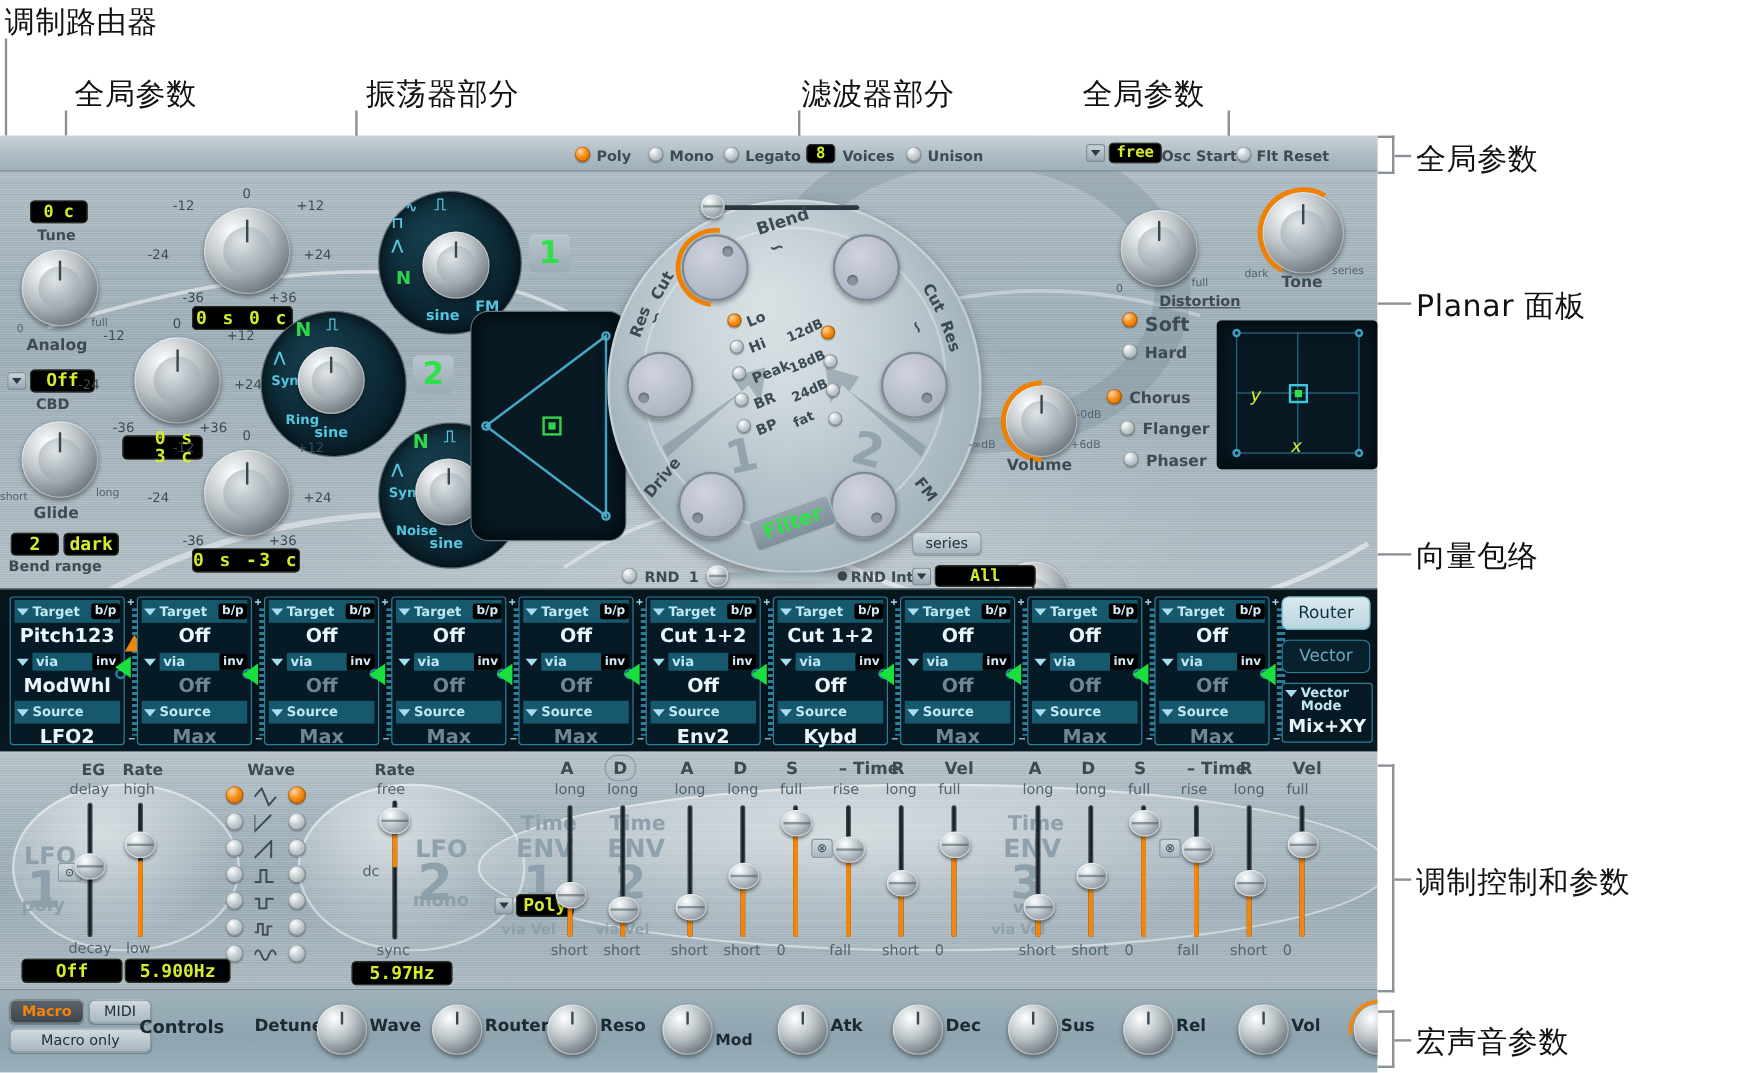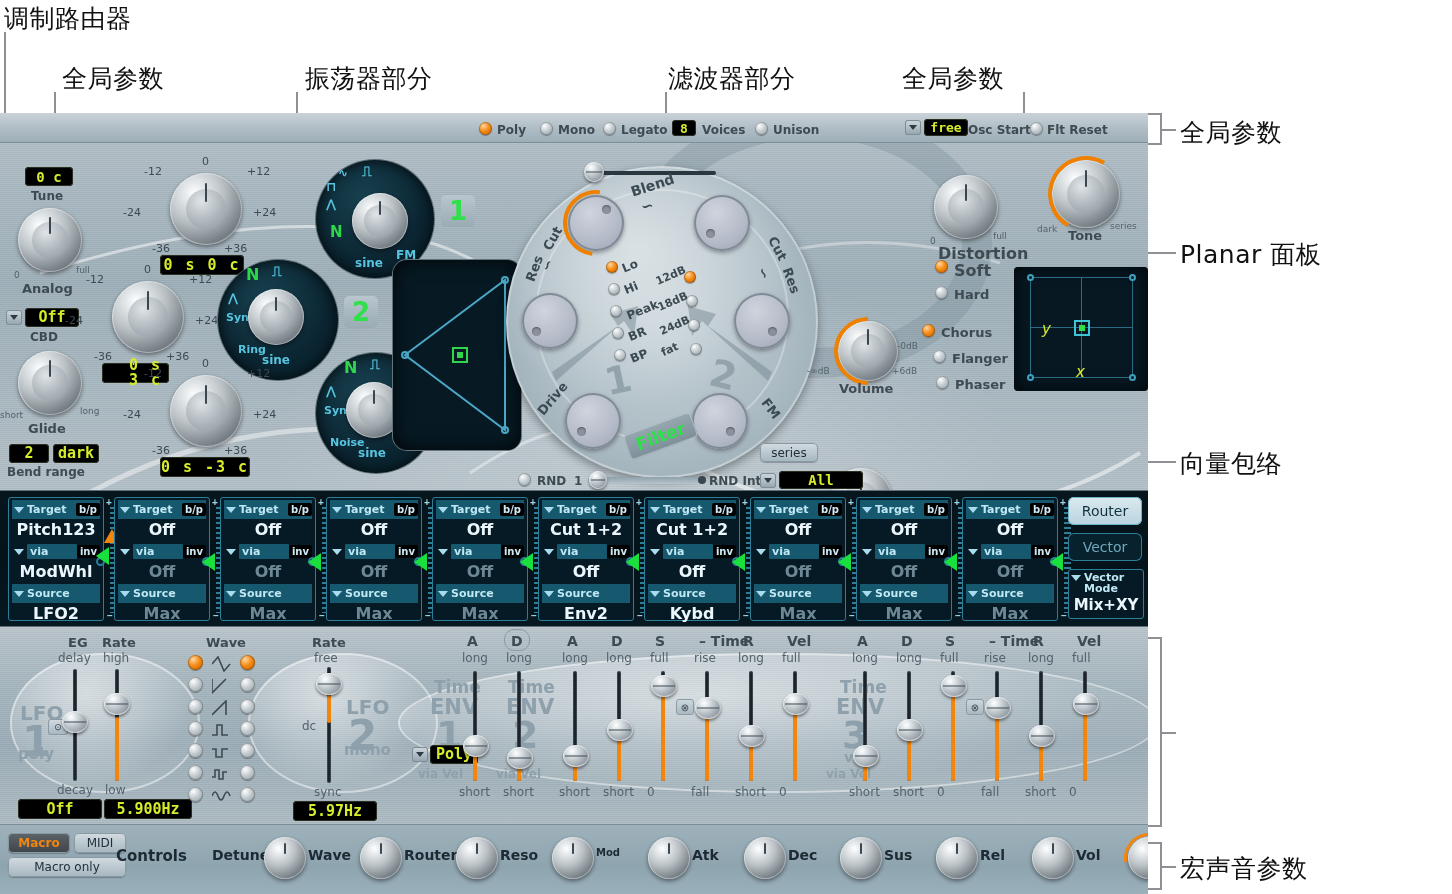--- a/index.html
+++ b/index.html
@@ -194,20 +194,21 @@
   <div class="cn" style="left:1180px; top:116px;">全局参数</div>
 
   <div class="leader h" style="left:1148px; top:252px; width:28px;"></div>
   <div class="cn" style="left:1180px; top:238px;">Planar 面板</div>
 
   <div class="leader h" style="left:1148px; top:461px; width:28px;"></div>
   <div class="cn" style="left:1180px; top:447px;">向量包络</div>
 
   <div class="bracket" style="left:1148px; top:637px; width:14px; height:190px;"></div>
   <div class="leader h" style="left:1162px; top:732px; width:14px;"></div>
+  <div class="cn" style="left:1180px; top:718px;">调制控制和参数</div>
 
   <div class="bracket" style="left:1148px; top:842px; width:14px; height:48px;"></div>
   <div class="leader h" style="left:1162px; top:866px; width:14px;"></div>
   <div class="cn" style="left:1180px; top:852px;">宏声音参数</div>
 
   <div id="synth">
 
     <div class="panel-top">
       <div class="scan"></div>
 
@@ -421,21 +422,21 @@
            border:4px solid #f08000;border-right-color:transparent;border-top-color:transparent;
            transform:rotate(45deg);"></div>
       <div class="lbl tiny lite" style="left:807px; top:253px;">-∞dB</div>
       <div class="lbl tiny lite" style="left:892px; top:253px;">+6dB</div>
       <div class="lbl tiny lite" style="left:897px; top:228px;">-0dB</div>
       <div class="lbl" style="left:839px; top:268px; font-size:13px;">Volume</div>
 
       <div class="knob inner" style="left:934px; top:62px; width:64px; height:64px;"></div>
       <div class="lbl tiny lite" style="left:930px; top:123px;">0</div>
       <div class="lbl tiny lite" style="left:993px; top:118px;">full</div>
-      <div class="lbl" style="left:938px; top:131px; font-size:16px;">Distortion</div>
+      <div class="lbl" style="left:966px; top:131px; font-size:12px;text-decoration:underline;">Distortion</div>
 
       <div class="led on" style="left:935px; top:147px;"></div>
       <div class="lbl" style="left:954px; top:148px; font-size:16px;">Soft</div>
       <div class="led" style="left:935px; top:173px;"></div>
       <div class="lbl" style="left:954px; top:174px; font-size:13px;">Hard</div>
 
       <div class="led on" style="left:922px; top:211px;"></div>
       <div class="lbl" style="left:941px; top:212px; font-size:13px;">Chorus</div>
       <div class="led" style="left:933px; top:237px;"></div>
       <div class="lbl" style="left:952px; top:238px; font-size:13px;">Flanger</div>
@@ -984,21 +985,21 @@
       <div class="lbl" style="left:116px; top:22px; font-size:15px; color:#1d2a33;">Controls</div>
       <div id="macro-knobs">
           <div class="lbl" style="left: 212px; top: 22px; font-size: 14px; color: rgb(29, 42, 51);">Detune</div>
           <div class="knob" style="left: 264px; top: 12px; width: 42px; height: 42px;"></div>
           <div class="lbl" style="left: 308px; top: 22px; font-size: 14px; color: rgb(29, 42, 51);">Wave</div>
           <div class="knob" style="left: 360px; top: 12px; width: 42px; height: 42px;"></div>
           <div class="lbl" style="left: 404px; top: 22px; font-size: 14px; color: rgb(29, 42, 51);">Router</div>
           <div class="knob" style="left: 456px; top: 12px; width: 42px; height: 42px;"></div>
           <div class="lbl" style="left: 500px; top: 22px; font-size: 14px; color: rgb(29, 42, 51);">Reso</div>
           <div class="knob" style="left: 552px; top: 12px; width: 42px; height: 42px;"></div>
-          <div class="lbl" style="left: 596px; top: 22px; font-size: 10px; color: rgb(29, 42, 51);">Mod</div>
+          <div class="lbl" style="left: 596px; top: 35px; font-size: 13px; color: rgb(29, 42, 51);">Mod</div>
           <div class="knob" style="left: 648px; top: 12px; width: 42px; height: 42px;"></div>
           <div class="lbl" style="left: 692px; top: 22px; font-size: 14px; color: rgb(29, 42, 51);">Atk</div>
           <div class="knob" style="left: 744px; top: 12px; width: 42px; height: 42px;"></div>
           <div class="lbl" style="left: 788px; top: 22px; font-size: 14px; color: rgb(29, 42, 51);">Dec</div>
           <div class="knob" style="left: 840px; top: 12px; width: 42px; height: 42px;"></div>
           <div class="lbl" style="left: 884px; top: 22px; font-size: 14px; color: rgb(29, 42, 51);">Sus</div>
           <div class="knob" style="left: 936px; top: 12px; width: 42px; height: 42px;"></div>
           <div class="lbl" style="left: 980px; top: 22px; font-size: 14px; color: rgb(29, 42, 51);">Rel</div>
           <div class="knob" style="left: 1032px; top: 12px; width: 42px; height: 42px;"></div>
           <div class="lbl" style="left: 1076px; top: 22px; font-size: 14px; color: rgb(29, 42, 51);">Vol</div>

